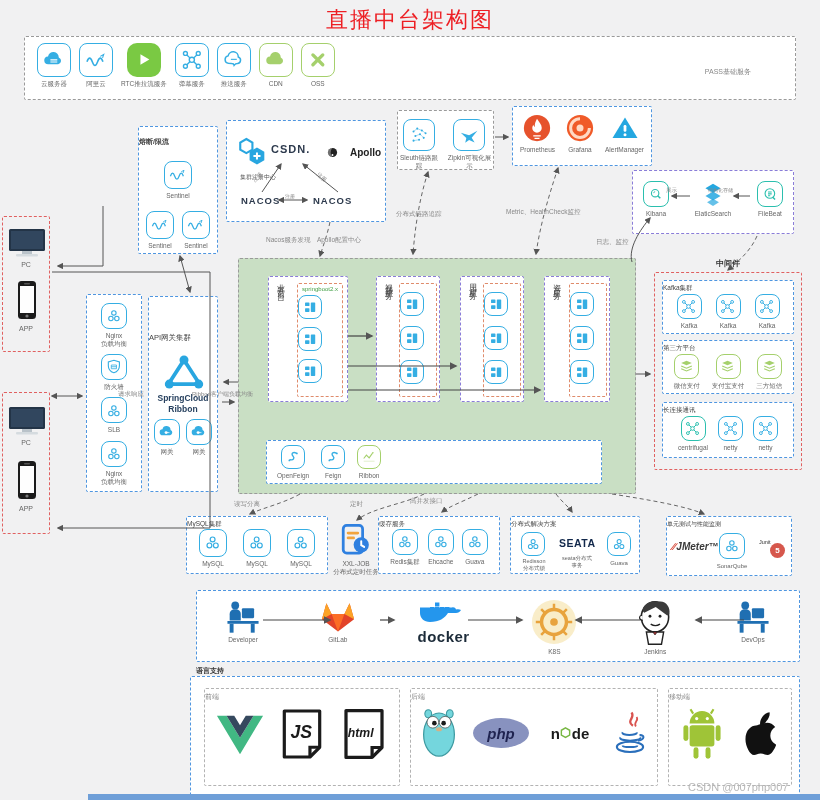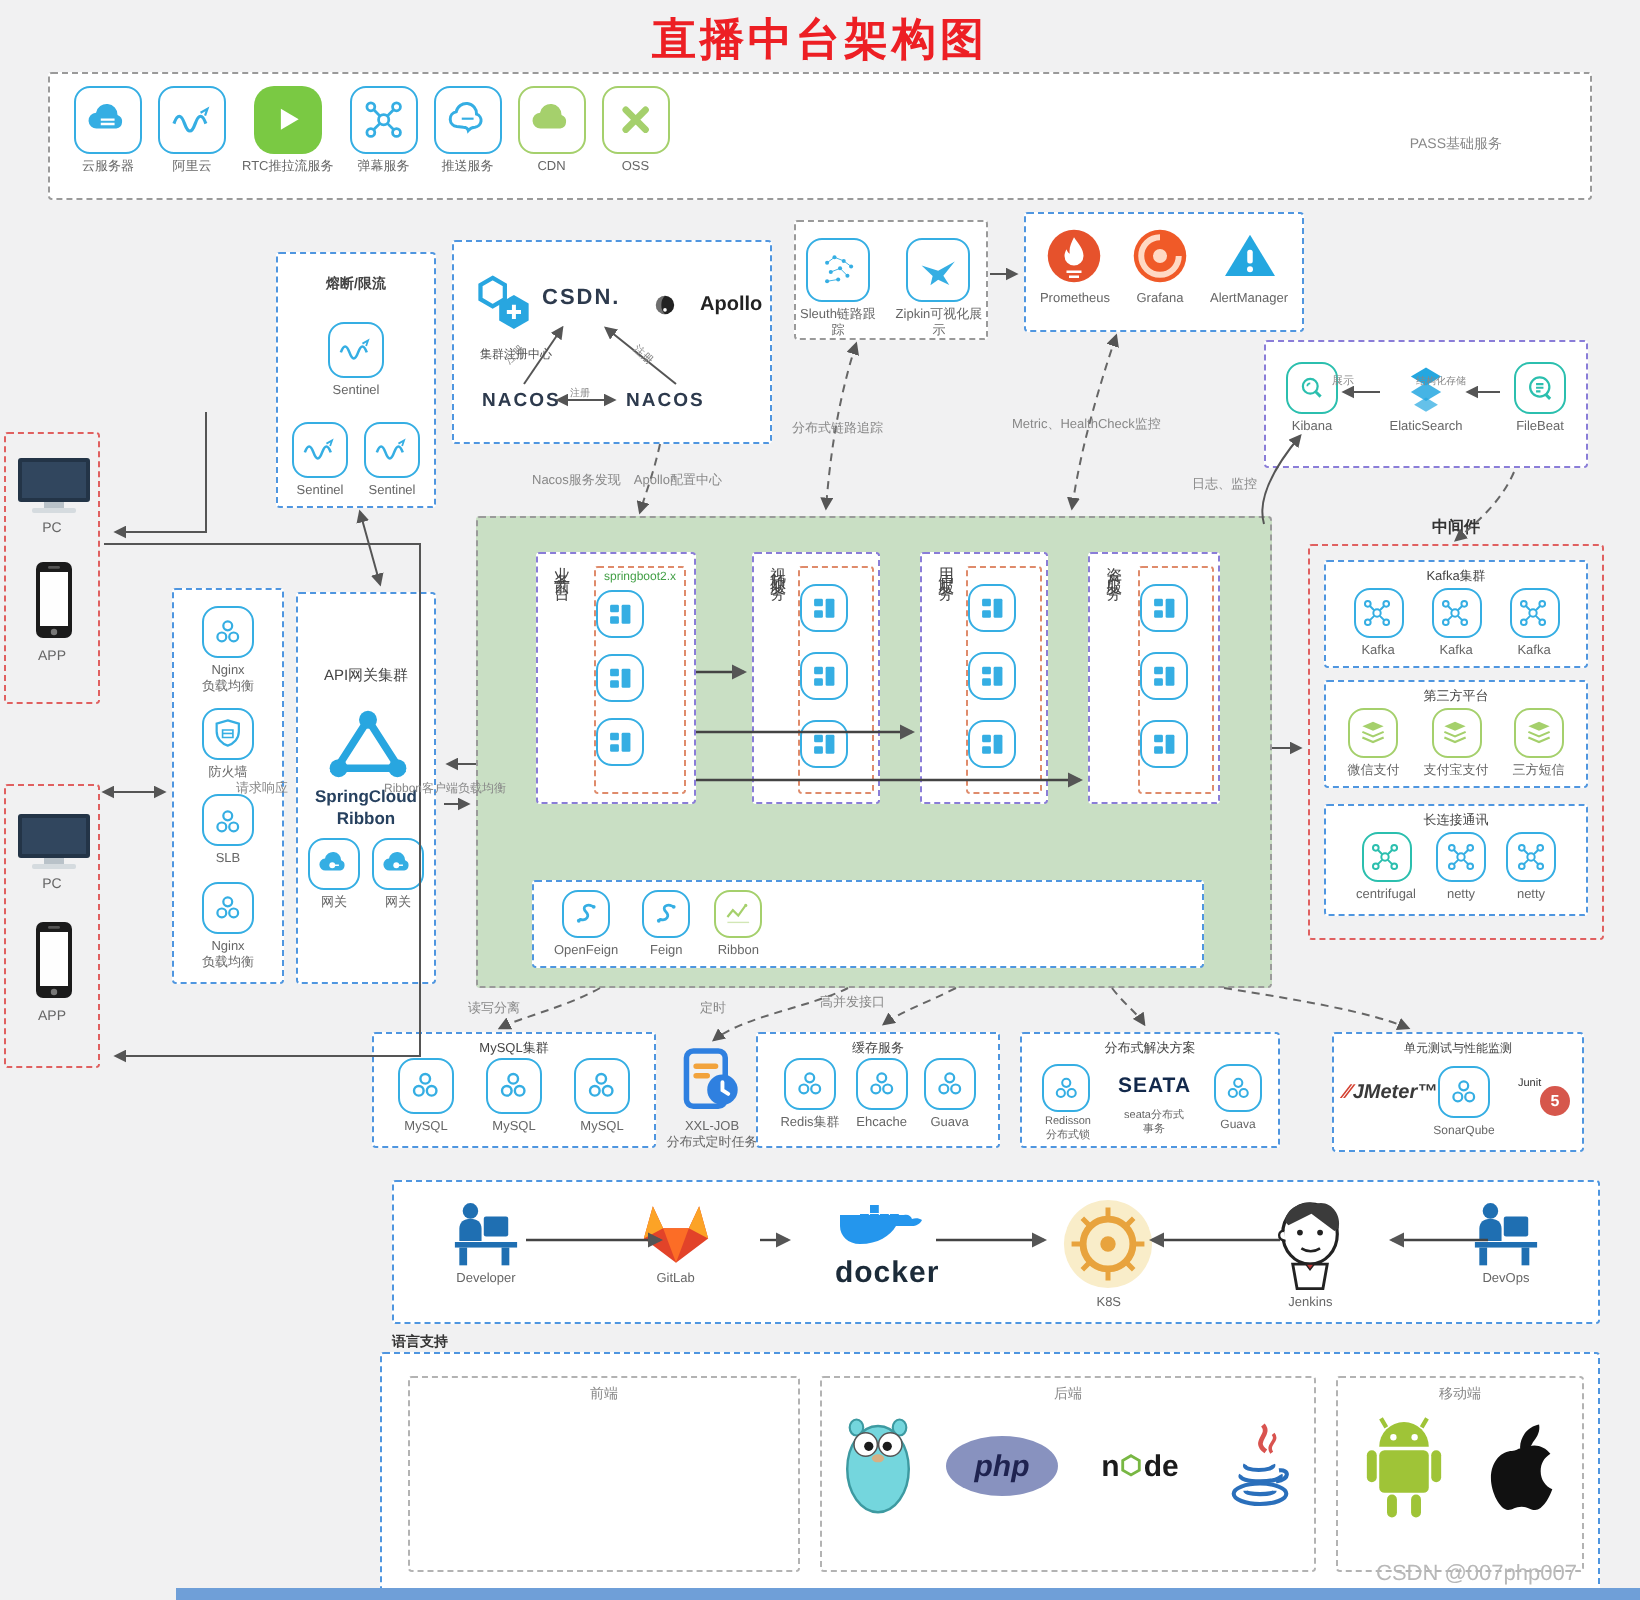--- a/index.html
+++ b/index.html
@@ -5,22 +5,22 @@
 html,body{margin:0;padding:0}
 body{width:820px;height:800px;position:relative;overflow:hidden;background:#f1f1f2;
   font-family:"Liberation Sans","DejaVu Sans",sans-serif;color:#333}
 .stage{position:absolute;inset:0}
 .abs{position:absolute;box-sizing:border-box}
 .dashed{border:1.4px dashed #999;background:#fff;border-radius:2px}
 .bd-gray{border-color:#9a9a9a}.bd-blue{border-color:#4f96e0}.bd-red{border-color:#e06060}
 .bd-purple{border-color:#8a7dd8}.bd-orange{border-color:#df8b6b}.bd-lgray{border-color:#b3b3b3}
 .bg-none{background:transparent}
 .main-title{position:absolute;top:5px;left:0;width:100%;text-align:center;font-size:22px;
-  font-weight:bold;color:#ed1f24;letter-spacing:2px}
-.box-title{position:absolute;left:0;right:0;top:3px;text-align:center;font-size:7px;color:#444}
+  font-weight:normal;color:#ed1f24;letter-spacing:2px}
+.box-title{position:absolute;left:0;right:0;top:3px;font-size:7px;color:#444}
 .items{display:flex;align-items:flex-start;justify-content:center}
 .item{display:flex;flex-direction:column;align-items:center;gap:3px}
 .ic{box-sizing:border-box;display:flex;align-items:center;justify-content:center;
   border:1.6px solid currentColor;border-radius:8px;background:#fff;flex:none}
 .ic svg{width:74%;height:74%}
 .bare{border:none;background:transparent}
 .bare svg{width:100%;height:100%}
 .c-blue{color:#35aee3}.c-lgreen{color:#a5d06c}.c-teal{color:#2bbfae}.c-red{color:#e23c39}
 .fill-green{background:#7ac943;border:none;border-radius:10px;color:#7ac943}
 .lbl{font-size:6.5px;color:#666;text-align:center;white-space:pre-line;line-height:1.25}
@@ -913,20 +913,48 @@
           </span>
           <span class="lbl ">DevOps</span>
         </div>
       </div>
   </div>
 
   <div class="section-tag" style="left:194px;top:666px">语言支持</div>
   <div class="abs dashed bd-blue" style="left:190px;top:676px;width:610px;height:120px"></div>
   <div class="abs dashed bd-lgray" style="left:204px;top:688px;width:196px;height:98px">
     <div class="box-title" style="color:#888">前端</div>
+    <div class="items" style="gap:14px;align-items:center;padding-top:18px">
+        <div class="item">
+          <span class="ic bare" style="width: 50px; height: 44px;">
+            <svg viewBox="0 0 26 22">
+              <path d="M1 1.5h5L13 13 20 1.5h5L13 21.5z" fill="#41b883"></path>
+              <path d="M6 1.5h4l3 5 3-5h4l-7 11.5z" fill="#35495e"></path>
+            </svg>
+          </span>
+        </div>
+        <div class="item">
+          <span class="ic bare" style="width: 46px; height: 54px;">
+            <svg viewBox="0 0 26 30" fill="none" stroke="#1b1b1b" stroke-width="1.8">
+              <path d="M3 2h20v20.5L17.5 28H3z" stroke-linejoin="round"></path>
+              <path d="M17.5 28v-5.5H23"></path>
+              <text x="6.5" y="17" font-size="10" font-style="italic" font-weight="bold" fill="#1b1b1b" stroke="none">JS</text>
+            </svg>
+          </span>
+        </div>
+        <div class="item">
+          <span class="ic bare" style="width: 50px; height: 54px;">
+            <svg viewBox="0 0 26 30" fill="none" stroke="#1b1b1b" stroke-width="1.8">
+              <path d="M3 2h20v20.5L17.5 28H3z" stroke-linejoin="round"></path>
+              <path d="M17.5 28v-5.5H23"></path>
+              <text x="4" y="16.5" font-size="6.8" font-style="italic" font-weight="bold" fill="#1b1b1b" stroke="none">html</text>
+            </svg>
+          </span>
+        </div>
+      </div>
   </div>
   <div class="abs dashed bd-lgray" style="left:410px;top:688px;width:248px;height:98px">
     <div class="box-title" style="color:#888">后端</div>
     <div class="items" style="gap:14px;align-items:center;padding-top:14px">
         <div class="item">
           <span class="ic bare" style="width: 40px; height: 60px;">
             <svg viewBox="0 0 26 32">
               <ellipse cx="6" cy="3.5" rx="2.2" ry="2.6" fill="#74d6dd" stroke="#3d9aa1" stroke-width=".7"></ellipse>
               <ellipse cx="20" cy="3.5" rx="2.2" ry="2.6" fill="#74d6dd" stroke="#3d9aa1" stroke-width=".7"></ellipse>
               <ellipse cx="13" cy="17" rx="10" ry="14" fill="#74d6dd" stroke="#3d9aa1" stroke-width=".8"></ellipse>

